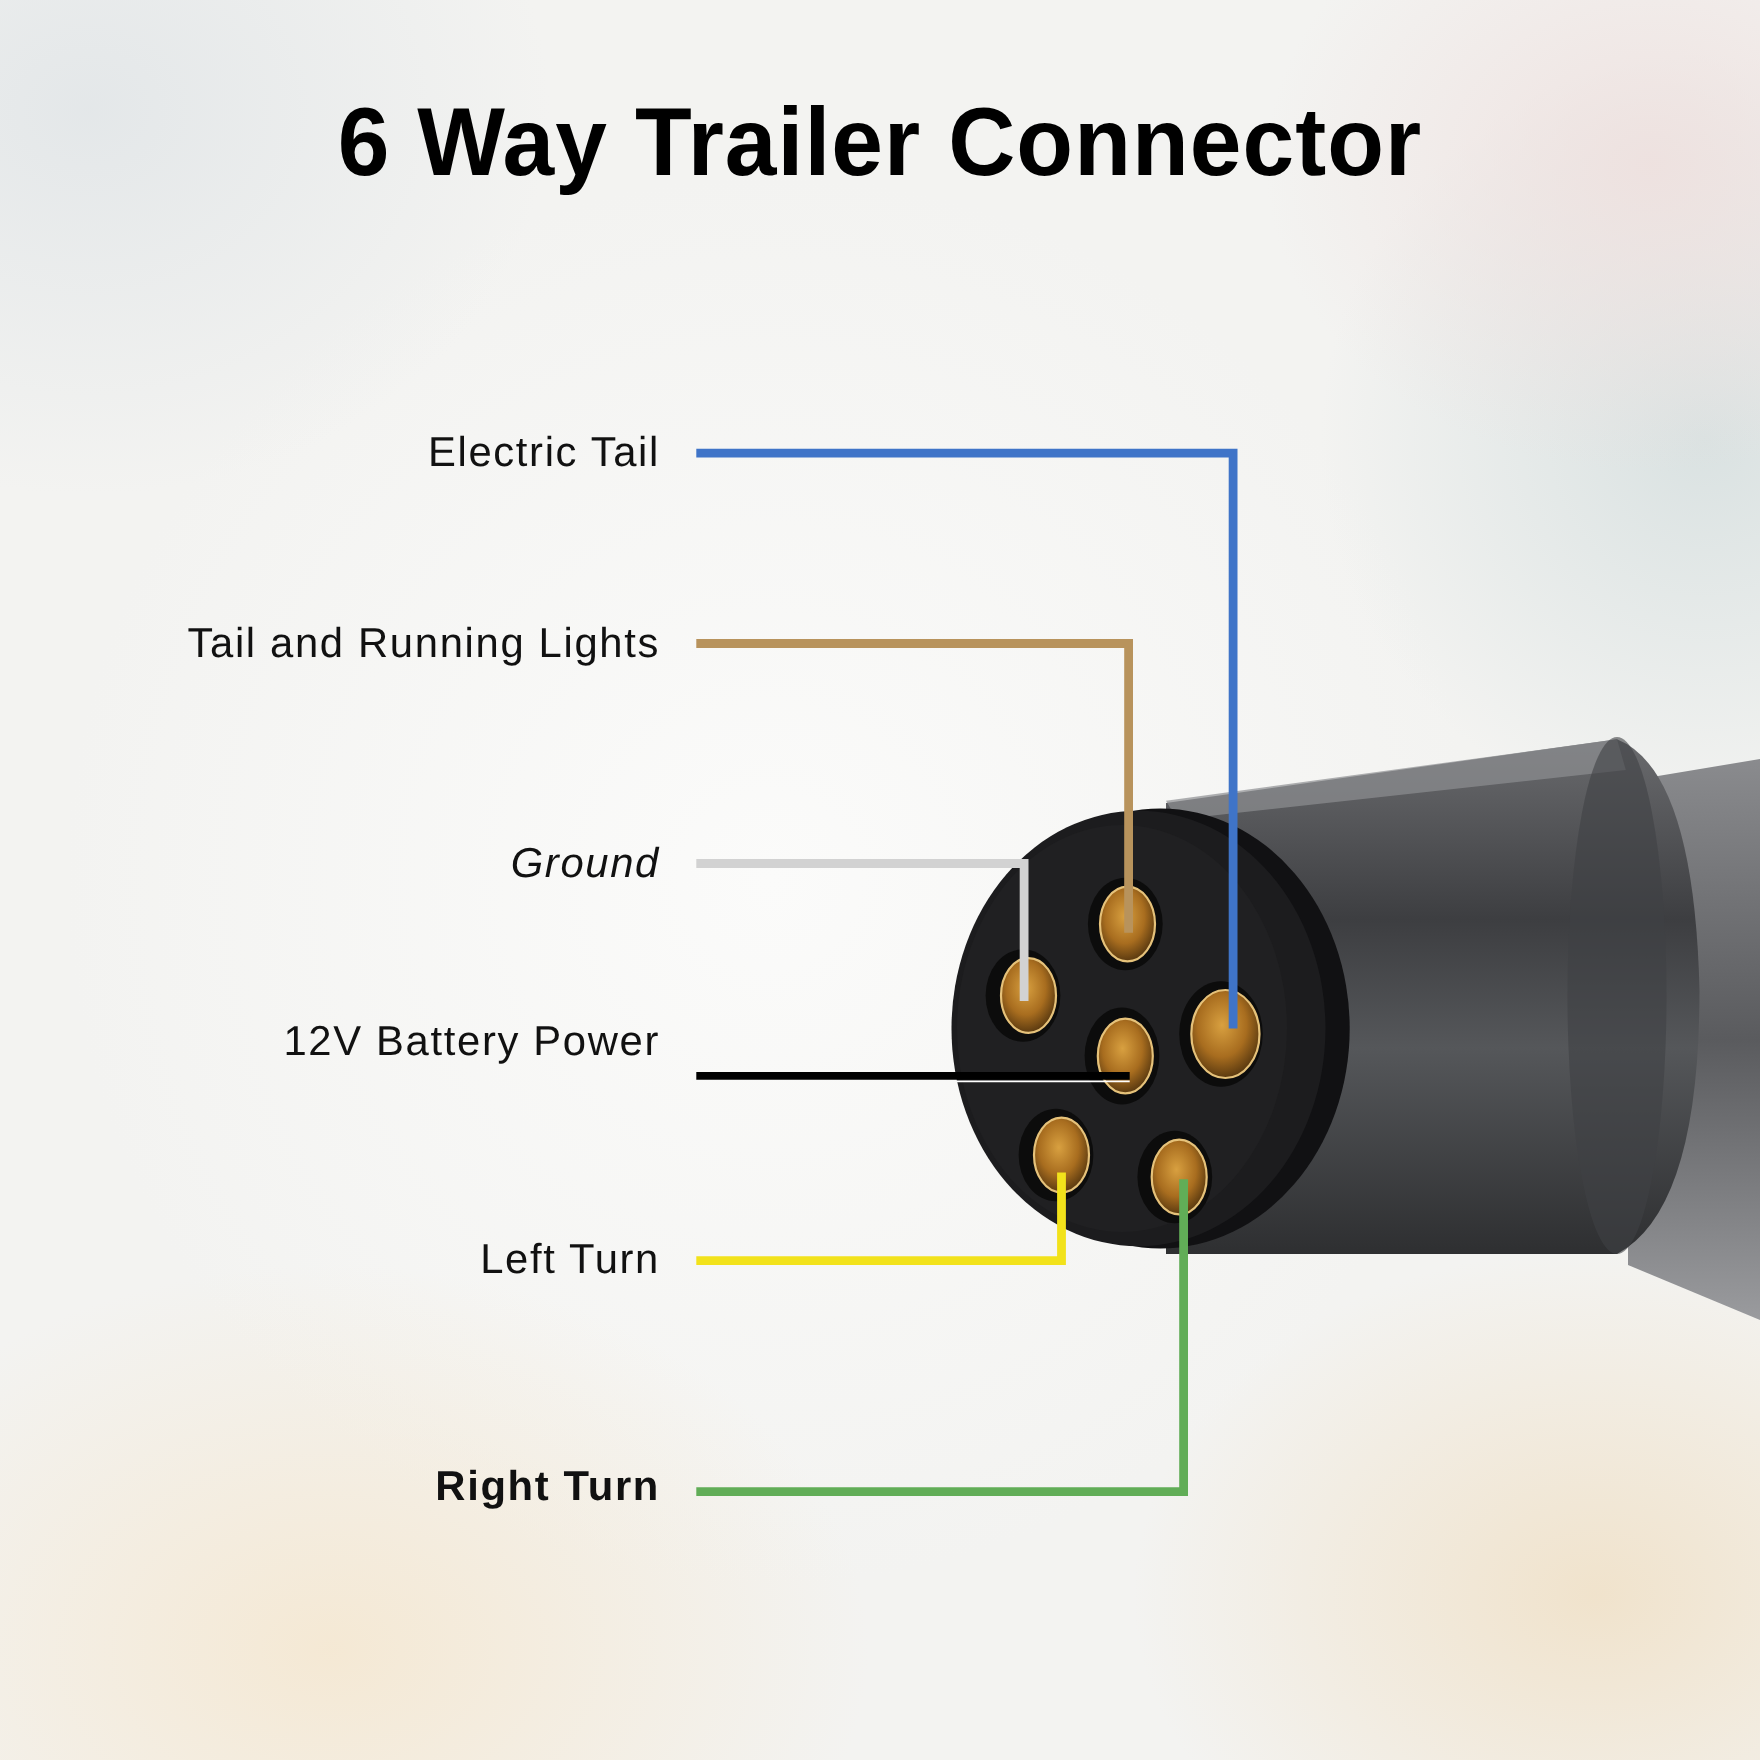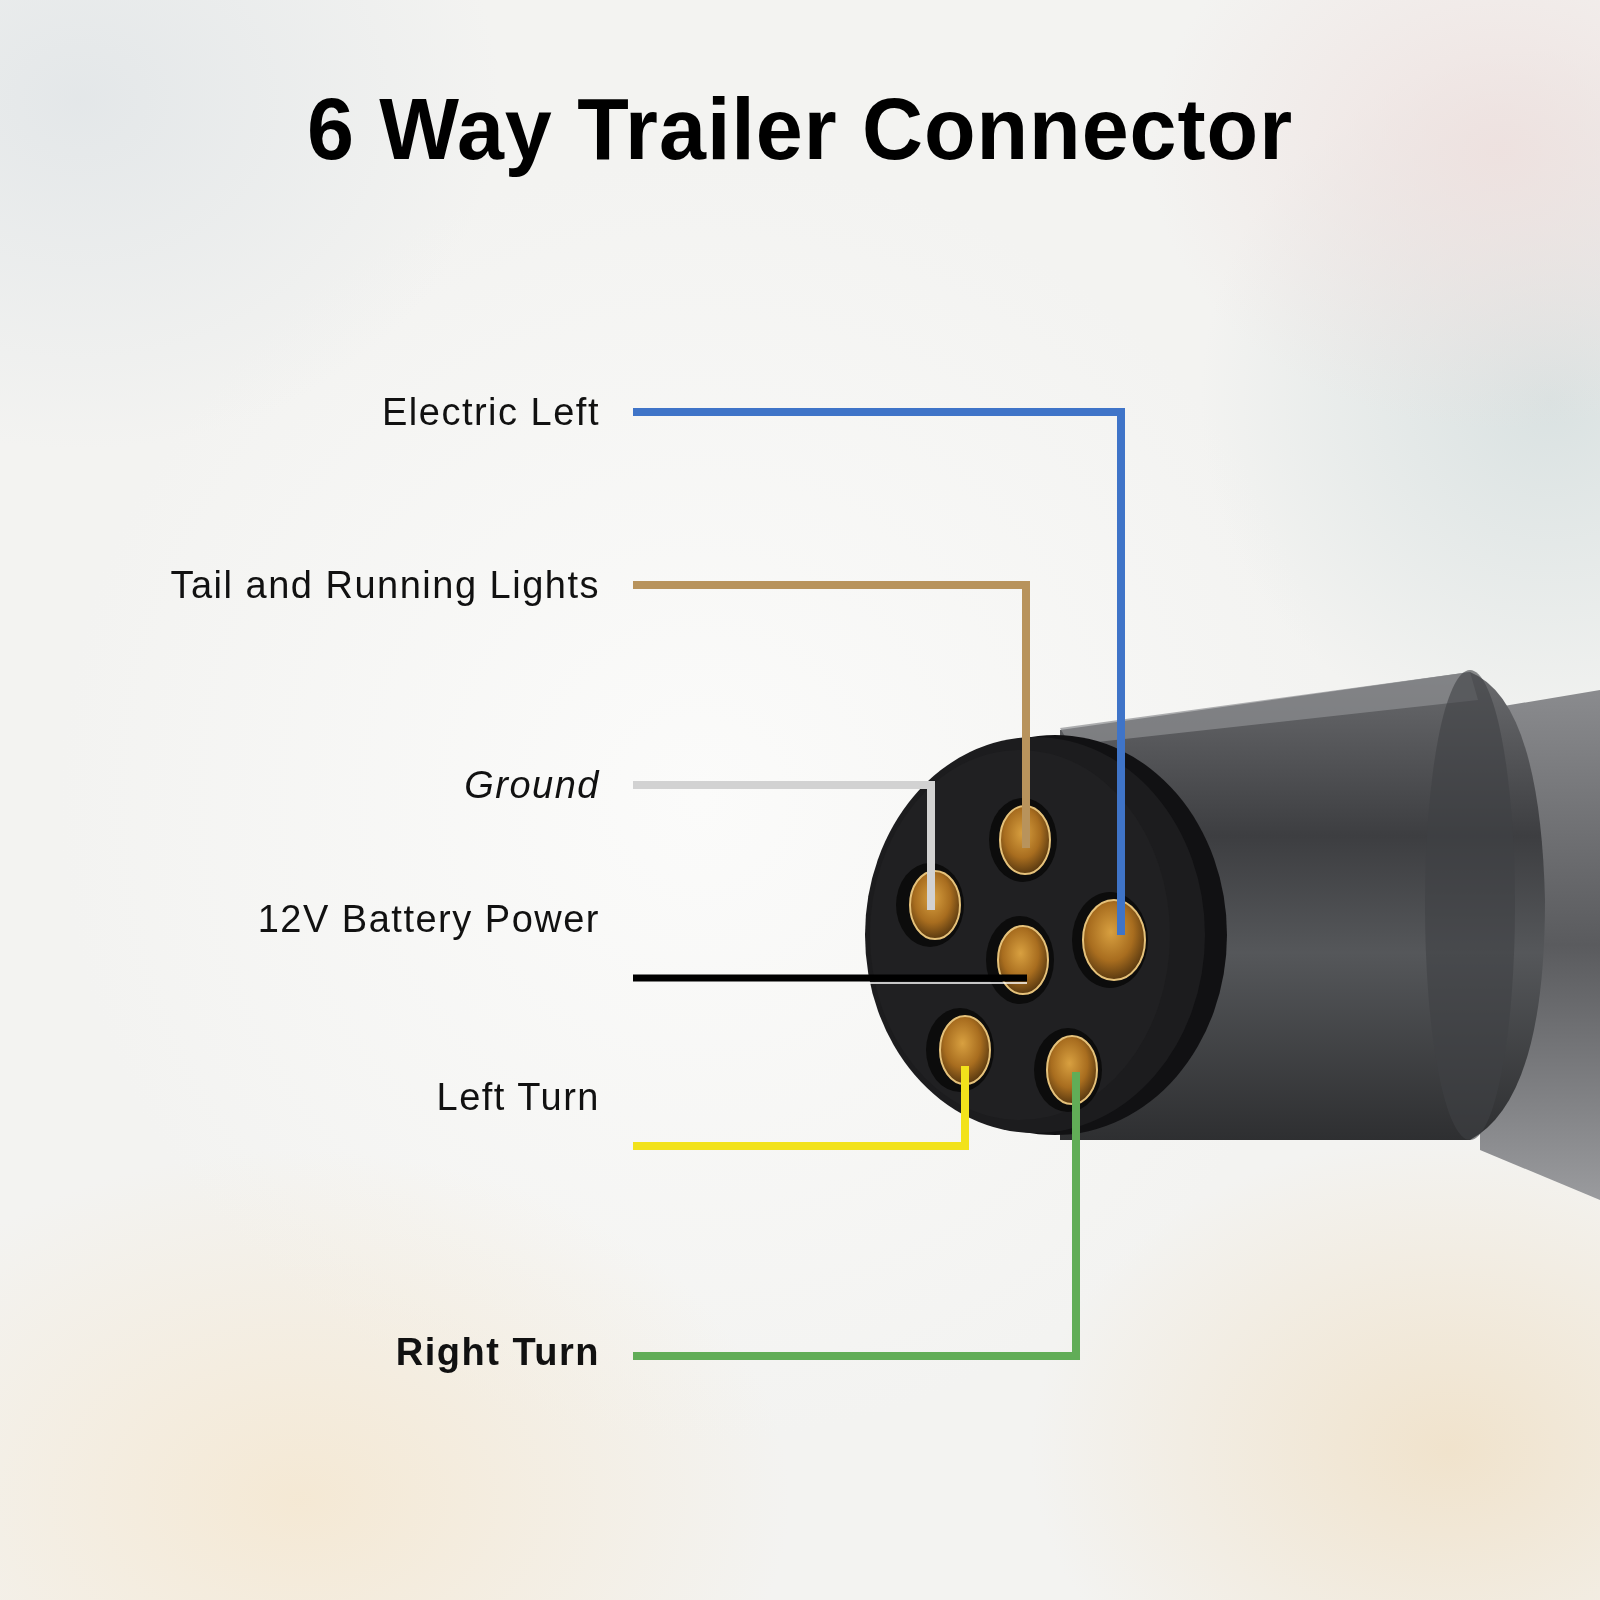--- a/index.html
+++ b/index.html
@@ -23,25 +23,25 @@
     position: absolute; right: 1000px; font-size: 38px; color: #111;
     letter-spacing: 1.5px; white-space: nowrap; line-height: 1;
   }
   svg.diagram { position: absolute; left: 0; top: 0; }
 </style>
 </head>
 <body>
 
 <div class="title">6 Way Trailer Connector</div>
 
-<div class="label" style="top:393px;">Electric Left</div>
+<div class="label" style="top:393px;">Electric Tail</div>
 <div class="label" style="top:566px;margin-left:13px;">Tail and Running Lights</div>
 <div class="label" style="top:766px;font-style:italic;">Ground</div>
-<div class="label" style="top:900px;">12V Battery Power</div>
-<div class="label" style="top:1078px;">Left Turn</div>
+<div class="label" style="top:928px;">12V Battery Power</div>
+<div class="label" style="top:1126px;">Left Turn</div>
 <div class="label" style="top:1333px;font-weight:bold;">Right Turn</div>
 
 <svg class="diagram" width="1600" height="1600" viewBox="0 0 1600 1600">
   <defs>
     <linearGradient id="bodyGrad" x1="0" y1="0" x2="0" y2="1">
       <stop offset="0" stop-color="#6a6b6e"></stop>
       <stop offset="0.35" stop-color="#3d3e41"></stop>
       <stop offset="0.6" stop-color="#55575a"></stop>
       <stop offset="1" stop-color="#2e2f31"></stop>
     </linearGradient>

